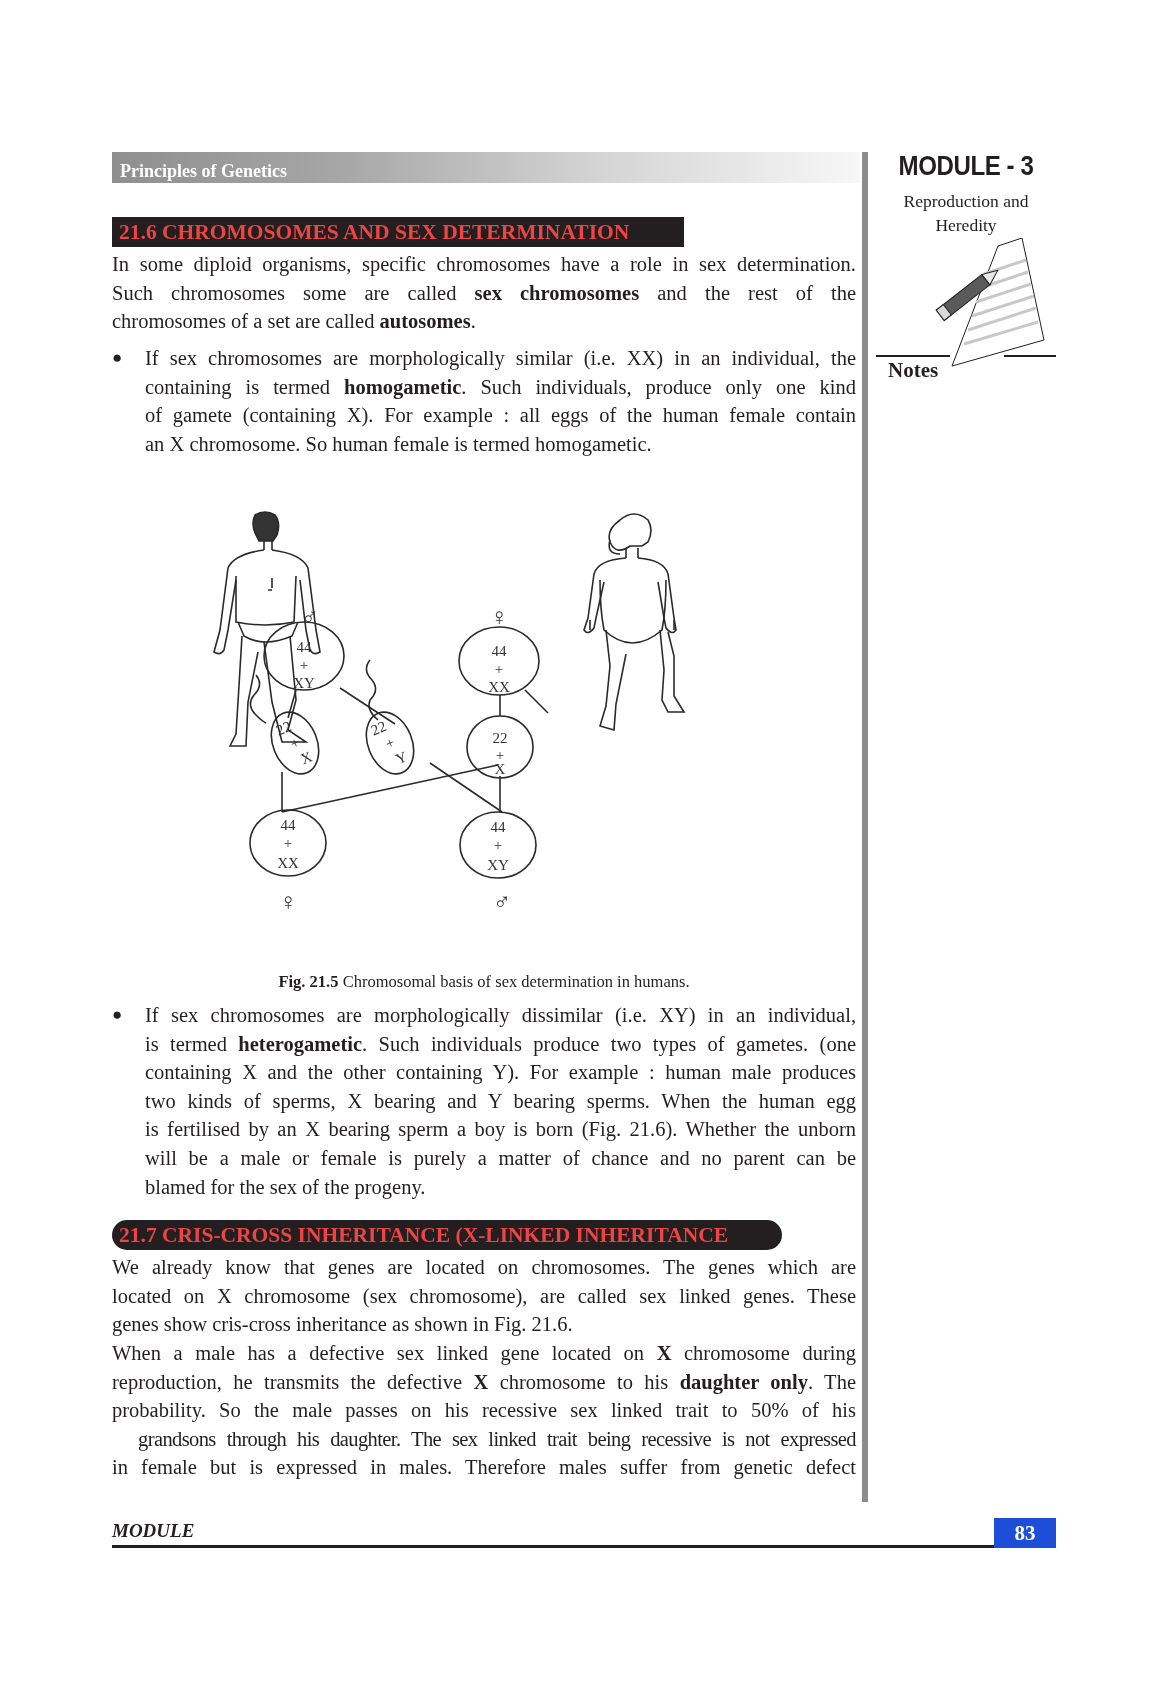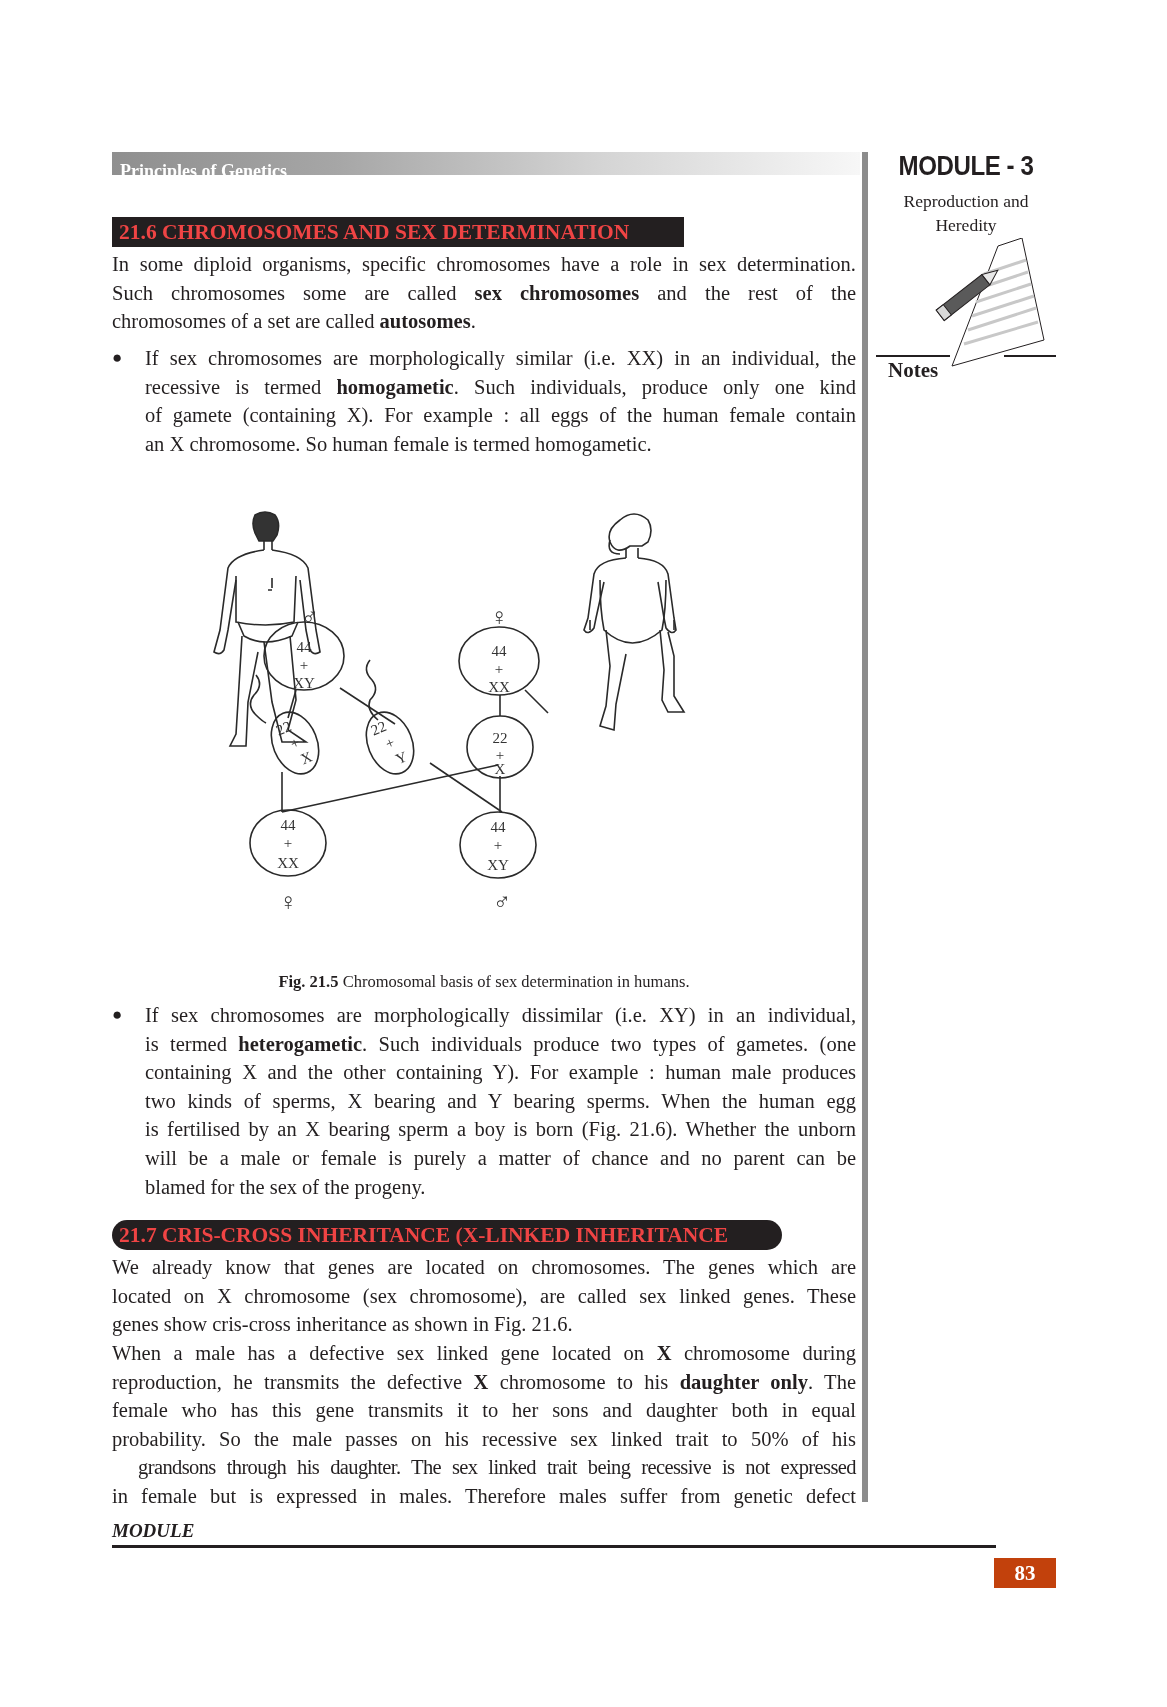--- a/index.html
+++ b/index.html
@@ -1,19 +1,19 @@
 <!DOCTYPE html>
 <html><head>
 <meta charset="utf-8">
 <style>
   html, body { margin:0; padding:0; background:#ffffff; }
   body { width:1167px; height:1707px; position:relative; overflow:hidden;
          font-family:"Liberation Serif", "DejaVu Serif", serif; color:#231f20; }
   .abs { position:absolute; }
-  .header-bar { left:112px; top:152px; width:748px; height:23px;
+  .header-bar { left:112px; top:152px; width:748px; height:31px;
      background:linear-gradient(90deg,#8f8f8f 0%,#a6a6a6 30%,#d4d4d4 65%,#f7f7f7 100%); }
   .header-bar span { position:absolute; left:8px; top:9px; color:#fff; font-weight:bold; font-size:18px;
      font-family:"Liberation Serif", serif; letter-spacing:0; }
   .vbar { left:862px; top:152px; width:6px; height:1350px; background:#8c8c8c; }
   .module-title { left:880px; top:150px; width:172px; text-align:center; font-family:"Liberation Sans", sans-serif;
      font-weight:bold; font-size:28px; letter-spacing:-0.5px; transform:scaleX(0.86); transform-origin:center; color:#231f20; }
   .module-sub { left:880px; top:189px; width:172px; text-align:center; font-size:17.5px; line-height:24px; }
   .notes-area { left:876px; top:238px; width:180px; height:140px; }
   .notes-label { left:888px; top:358px; font-weight:bold; font-size:21px; }
   .sec-head { background:#231f20; color:#ef4444; font-weight:bold; font-size:21.5px; height:30px; line-height:31px;
@@ -21,22 +21,22 @@
   .para { left:112px; width:744px; font-size:20.5px; line-height:28.6px; text-align:justify; }
   .para b { font-weight:bold; }
   .bullet-item { left:112px; width:744px; font-size:20.5px; line-height:28.6px; }
   .bullet-item .dot { position:absolute; left:0; top:0; width:20px; font-size:17px; }
   .bullet-item .txt { position:absolute; left:33px; width:711px; text-align:justify; }
   .jl { display:block; text-align:justify; text-align-last:justify; }
   .ll { display:block; text-align:left; }
   .caption { left:112px; width:744px; text-align:center; font-size:16.5px; top:972px; }
   .footer-label { left:112px; top:1520px; font-weight:bold; font-style:italic; font-size:19px; }
   .footer-line { left:112px; top:1545px; width:884px; height:3px; background:#231f20; }
-  .page-box { left:994px; top:1518px; width:62px; height:30px; background:#c2410c; color:#fff;
-     font-weight:bold; font-size:21px; text-align:center; line-height:30px;margin-top:40px; }
+  .page-box { left:994px; top:1518px; width:62px; height:30px; background:#1d4ed8; color:#fff;
+     font-weight:bold; font-size:21px; text-align:center; line-height:30px; }
   svg text { font-family:"Liberation Serif", serif; }
 </style>
 </head>
 <body>
 
 <div class="abs header-bar">
   <span>Principles of Genetics</span>
 </div>
 
 <div class="abs vbar"></div>
@@ -73,21 +73,21 @@
 <div class="abs para" style="top:250px;">
   <span class="jl">In some diploid organisms, specific chromosomes have a role in sex determination.</span>
   <span class="jl"><span>Such chromosomes some are called </span><b>sex chromosomes</b><span> and the rest of the</span></span>
   <span class="ll"><span>chromosomes of a set are called </span><b>autosomes</b><span>.</span></span>
 </div>
 
 <div class="abs bullet-item" style="top:344px;">
   <span class="dot">●</span>
   <div class="txt">
     <span class="jl">If sex chromosomes are morphologically similar (i.e. XX) in an individual, the</span>
-    <span class="jl"><span>recessive is termed </span><b>homogametic</b><span>. Such individuals, produce only one kind</span></span>
+    <span class="jl"><span>containing is termed </span><b>homogametic</b><span>. Such individuals, produce only one kind</span></span>
     <span class="jl">of gamete (containing X). For example : all eggs of the human female contain</span>
     <span class="ll">an X chromosome. So human female is termed homogametic.</span>
   </div>
 </div>
 
 <div class="abs" style="left:180px; top:490px; width:540px; height:460px;">
   <svg width="540" height="460" viewBox="0 0 540 460">
     <g fill="none" stroke="#2a2a2a" stroke-width="1.6">
 
       <g>
@@ -197,21 +197,20 @@
 
 <div class="abs para" style="top:1253px;">
   <span class="jl">We already know that genes are located on chromosomes. The genes which are</span>
   <span class="jl">located on X chromosome (sex chromosome), are called sex linked genes. These</span>
   <span class="ll">genes show cris-cross inheritance as shown in Fig. 21.6.</span>
 </div>
 
 <div class="abs para" style="top:1339px;">
   <span class="jl"><span>When a male has a defective sex linked gene located on </span><b>X</b><span> chromosome during</span></span>
   <span class="jl"><span>reproduction, he transmits the defective </span><b>X</b><span> chromosome to his </span><b>daughter only</b><span>. The</span></span>
-  <span class="jl">female who has this gene transmits it to her sons and daughter both in equal</span>
   <span class="jl">probability. So the male passes on his recessive sex linked trait to 50% of his</span>
   <span class="jl" style="letter-spacing:-0.6px;margin-left:26px;">grandsons through his daughter. The sex linked trait being recessive is not expressed</span>
   <span class="jl">in female but is expressed in males. Therefore males suffer from genetic defect</span>
 </div>
 
 <div class="abs footer-label">MODULE</div>
 <div class="abs footer-line"></div>
 <div class="abs page-box">83</div>
 
 </body></html>

